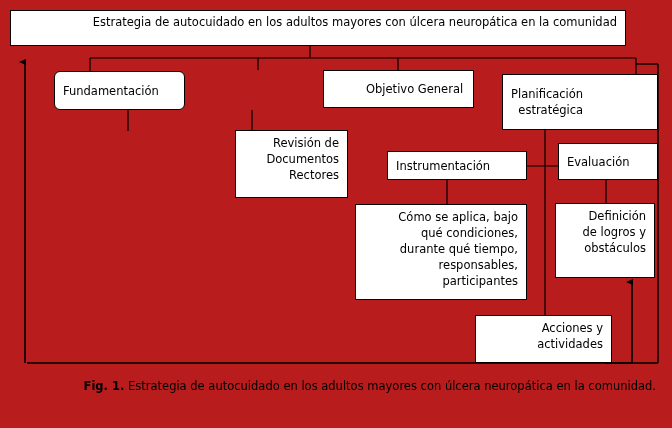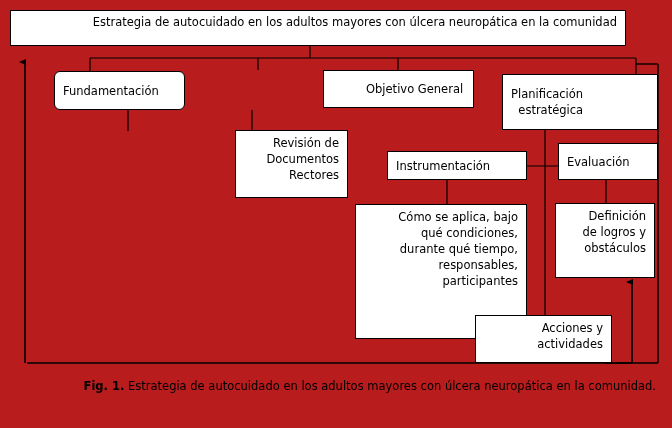--- a/index.html
+++ b/index.html
@@ -132,21 +132,21 @@
 
 
   <div class="node" style="left:195px; top:130px; width:113px; height:68px;margin-left:40px;">Revisión de
 Documentos
 Rectores</div>
 
   <div class="node center-v" style="left:387px; top:151px; width:140px; height:29px;">Instrumentación</div>
 
   <div class="node center-v" style="left:558px; top:143px; width:100px; height:37px;">Evaluación</div>
 
-  <div class="node" style="left:355px; top:204px; width:172px; height:135px;">Cómo se aplica, bajo
+  <div class="node" style="left:355px; top:204px; width:172px; height:96px;">Cómo se aplica, bajo
 qué condiciones,
 durante qué tiempo,
 responsables,
 participantes</div>
 
   <div class="node" style="left:555px; top:203px; width:100px; height:75px;">Definición
 de logros y
 obstáculos</div>
 
   <div class="node" style="left:475px; top:315px; width:137px; height:48px;">Acciones y

